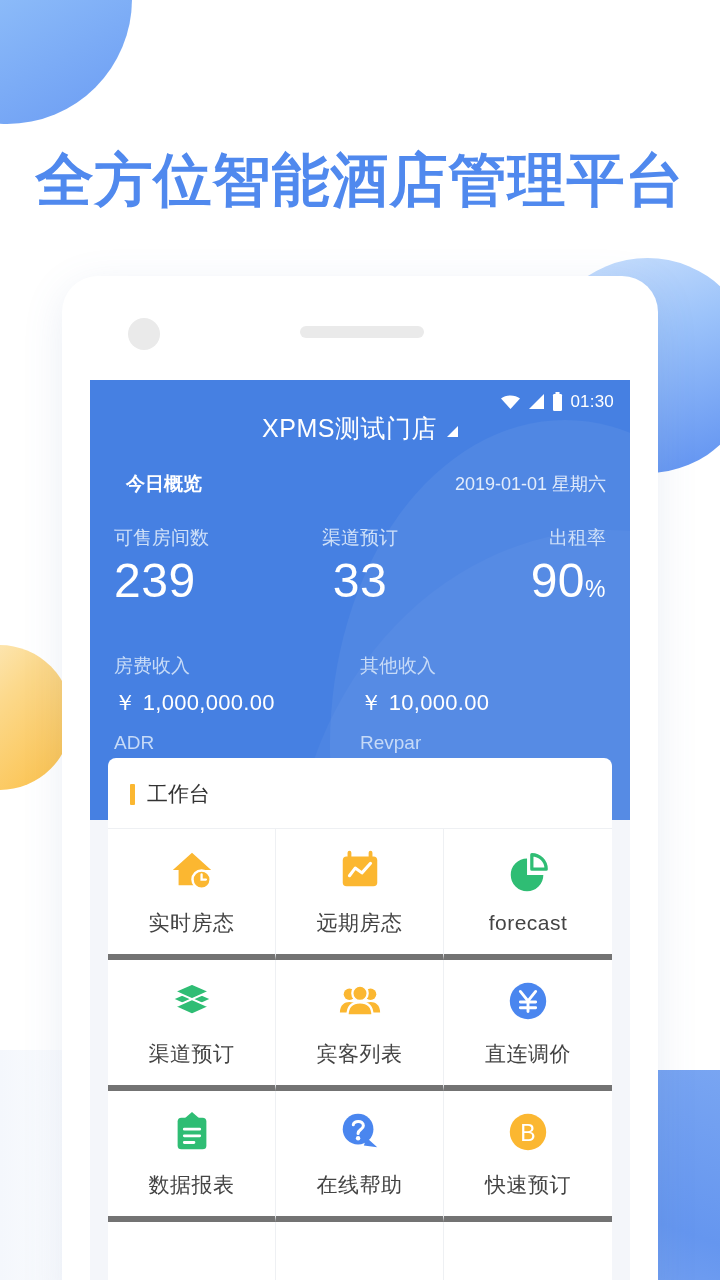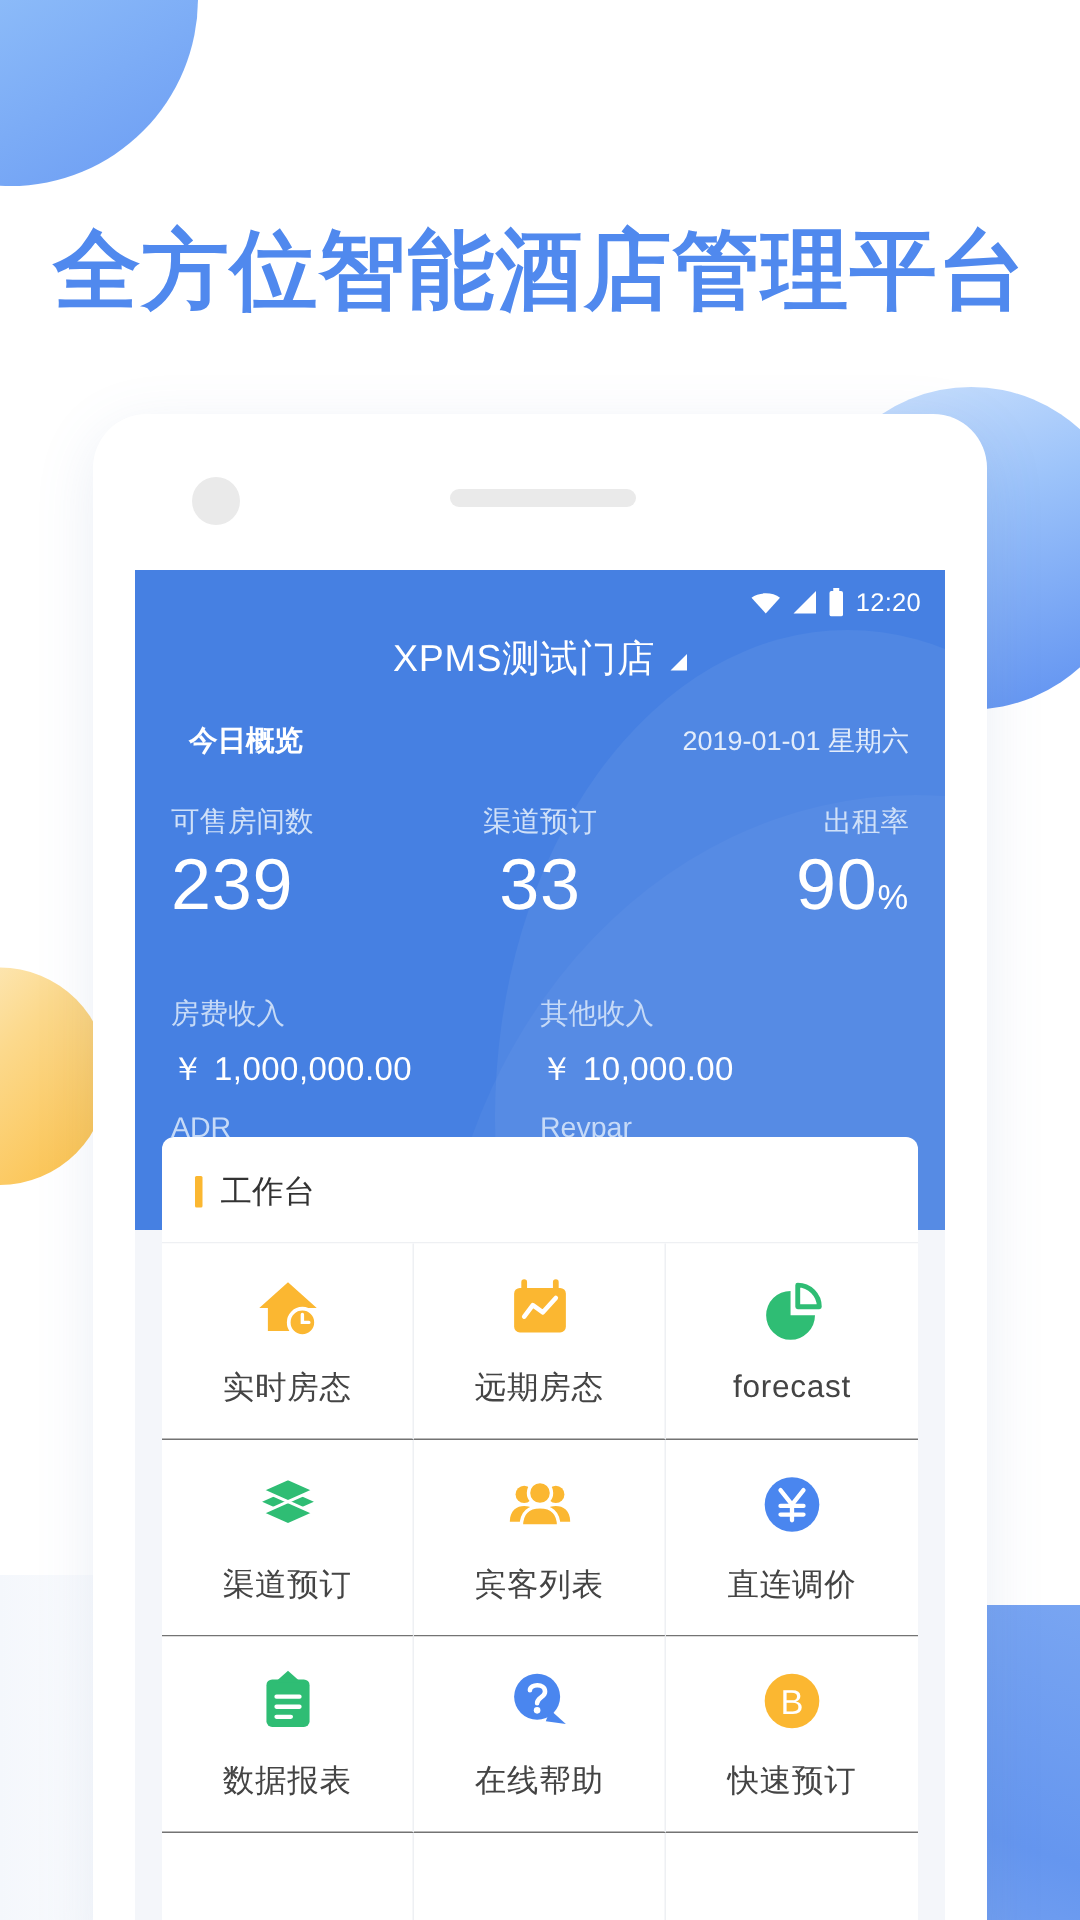--- a/index.html
+++ b/index.html
@@ -133,21 +133,20 @@
     height:32px;
     color:#ffffff;
   }
   #status-bar .st-ico { display:block; }
   #status-time { font-size:17px; color:#fff; letter-spacing:0.2px; }
 
   
   #store-title-row {
     display:flex; justify-content:center; align-items:center;
     gap:10px;
-    margin-top:10px;
   }
   #store-title { font-size:25px; color:#ffffff; letter-spacing:0.5px; }
   #store-caret {
     width:0;height:0;
     border-left:11px solid transparent;
     border-bottom:11px solid #ffffff;
     margin-top:6px;
   }
 
   
@@ -207,21 +206,21 @@
   #tool-grid {
     display:grid;
     grid-template-columns:repeat(3,1fr);
   }
   .tool {
     height:131px;
     display:flex; flex-direction:column;
     align-items:center; justify-content:center;
     gap:16px;
     border-right:1px solid #eef0f3;
-    border-bottom:1px solid #737373;
+    border-bottom:6px solid #737373;
     background:#fff;
   }
   .tool:nth-child(3n) { border-right:none; }
   .tool-icon { width:46px; height:46px; display:block; }
   .tool-label { font-size:21px; color:#444444; letter-spacing:0.5px; }
 </style>
 </head>
 <body>
 
 <div class="deco" id="deco-circle-tl"></div>
@@ -246,21 +245,21 @@
         <svg class="st-ico" width="21" height="16" viewBox="0 0 21 16">
           <path d="M1 4.5 L10.5 15 L20 4.5 C15 0.6 6 0.6 1 4.5 Z" fill="#ffffff"></path>
         </svg>
         <svg class="st-ico" width="17" height="16" viewBox="0 0 17 16">
           <path d="M1 15 L16 15 L16 0 Z" fill="#ffffff"></path>
         </svg>
         <svg class="st-ico" width="11" height="19" viewBox="0 0 11 19">
           <rect x="3.5" y="0" width="4" height="2" fill="#ffffff"></rect>
           <rect x="1" y="2" width="9" height="17" rx="1.3" fill="#ffffff"></rect>
         </svg>
-        <span id="status-time">12:20</span>
+        <span id="status-time">01:30</span>
       </div>
 
       <div id="store-title-row">
         <span id="store-title">XPMS测试门店</span>
         <span id="store-caret"></span>
       </div>
 
       <div id="overview-row">
         <span id="overview-label">今日概览</span>
         <span id="overview-date">2019-01-01 星期六</span>

